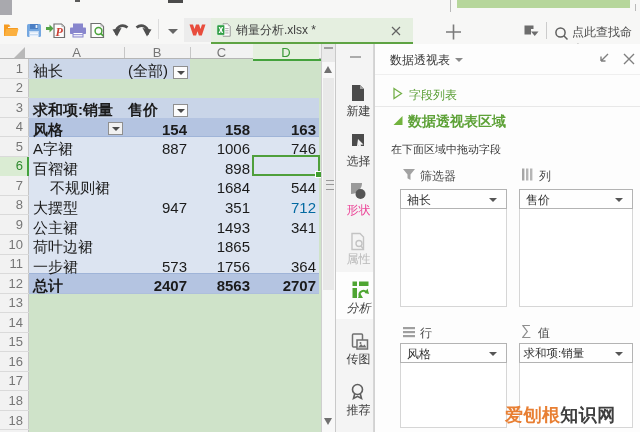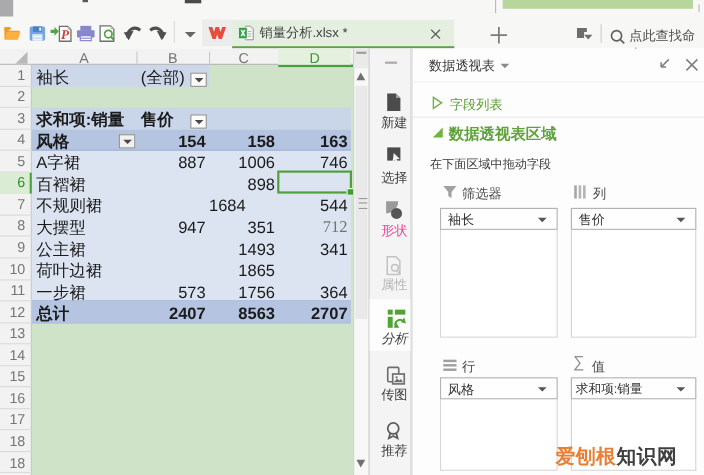--- a/index.html
+++ b/index.html
@@ -163,27 +163,27 @@
 <div class="cell b" style="left:29px;top:119.8px;width:95px;padding-left:4px;color:#1b1b1b;">风格</div>
 <div class="cell b" style="left:124px;top:119.8px;width:66px;padding-right:3px;text-align:right;color:#1b1b1b;">154</div>
 <div class="cell b" style="left:190px;top:119.8px;width:63px;padding-right:3px;text-align:right;color:#1b1b1b;">158</div>
 <div class="cell b" style="left:253px;top:119.8px;width:66px;padding-right:3px;text-align:right;color:#1b1b1b;">163</div>
 <div class="cell" style="left:29px;top:139.3px;width:95px;padding-left:4px;color:#1b1b1b;">A字裙</div>
 <div class="cell" style="left:124px;top:139.3px;width:66px;padding-right:3px;text-align:right;color:#1b1b1b;">887</div>
 <div class="cell" style="left:190px;top:139.3px;width:63px;padding-right:3px;text-align:right;color:#1b1b1b;">1006</div>
 <div class="cell" style="left:253px;top:139.3px;width:66px;padding-right:3px;text-align:right;color:#1b1b1b;">746</div>
 <div class="cell" style="left:29px;top:158.8px;width:95px;padding-left:4px;color:#1b1b1b;">百褶裙</div>
 <div class="cell" style="left:190px;top:158.8px;width:63px;padding-right:3px;text-align:right;color:#1b1b1b;">898</div>
-<div class="cell" style="left:29px;top:178.4px;width:95px;padding-left:4px;color:#1b1b1b;">不规则裙</div>
-<div class="cell" style="left:190px;top:178.4px;width:63px;padding-right:3px;color:#1b1b1b;">1684</div>
+<div class="cell" style="left:46px;top:178.4px;width:95px;padding-left:4px;color:#1b1b1b;">不规则裙</div>
+<div class="cell" style="left:190px;top:178.4px;width:63px;padding-right:3px;text-align:right;color:#1b1b1b;">1684</div>
 <div class="cell" style="left:253px;top:178.4px;width:66px;padding-right:3px;text-align:right;color:#1b1b1b;">544</div>
 <div class="cell" style="left:29px;top:197.9px;width:95px;padding-left:4px;color:#1b1b1b;">大摆型</div>
 <div class="cell" style="left:124px;top:197.9px;width:66px;padding-right:3px;text-align:right;color:#1b1b1b;">947</div>
 <div class="cell" style="left:190px;top:197.9px;width:63px;padding-right:3px;text-align:right;color:#1b1b1b;">351</div>
-<div class="cell" style="left:253px;top:197.9px;width:66px;padding-right:3px;text-align:right;color:#737373;font-family:Liberation Serif, serif;">712</div>
+<div class="cell" style="left:253px;top:197.9px;width:66px;padding-right:3px;text-align:right;color:#0369a1;">712</div>
 <div class="cell" style="left:29px;top:217.5px;width:95px;padding-left:4px;color:#1b1b1b;">公主裙</div>
 <div class="cell" style="left:190px;top:217.5px;width:63px;padding-right:3px;text-align:right;color:#1b1b1b;">1493</div>
 <div class="cell" style="left:253px;top:217.5px;width:66px;padding-right:3px;text-align:right;color:#1b1b1b;">341</div>
 <div class="cell" style="left:29px;top:237.1px;width:95px;padding-left:4px;color:#1b1b1b;">荷叶边裙</div>
 <div class="cell" style="left:190px;top:237.1px;width:63px;padding-right:3px;text-align:right;color:#1b1b1b;">1865</div>
 <div class="cell" style="left:29px;top:256.6px;width:95px;padding-left:4px;color:#1b1b1b;">一步裙</div>
 <div class="cell" style="left:124px;top:256.6px;width:66px;padding-right:3px;text-align:right;color:#1b1b1b;">573</div>
 <div class="cell" style="left:190px;top:256.6px;width:63px;padding-right:3px;text-align:right;color:#1b1b1b;">1756</div>
 <div class="cell" style="left:253px;top:256.6px;width:66px;padding-right:3px;text-align:right;color:#1b1b1b;">364</div>
 <div class="cell b" style="left:29px;top:276.2px;width:95px;padding-left:4px;color:#1b1b1b;">总计</div>

